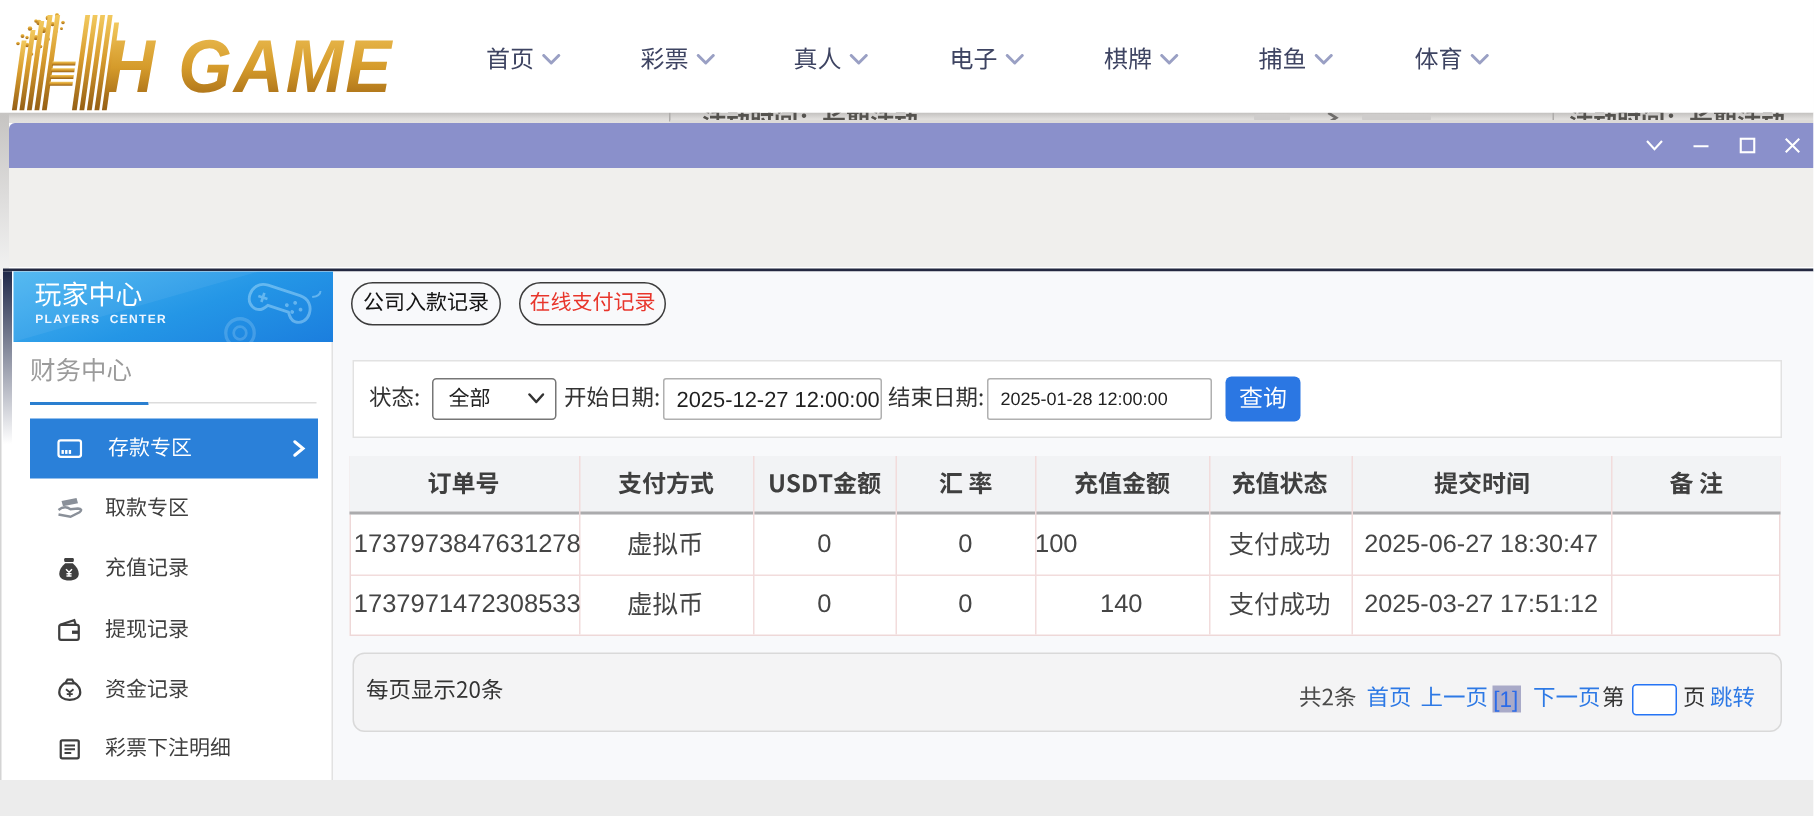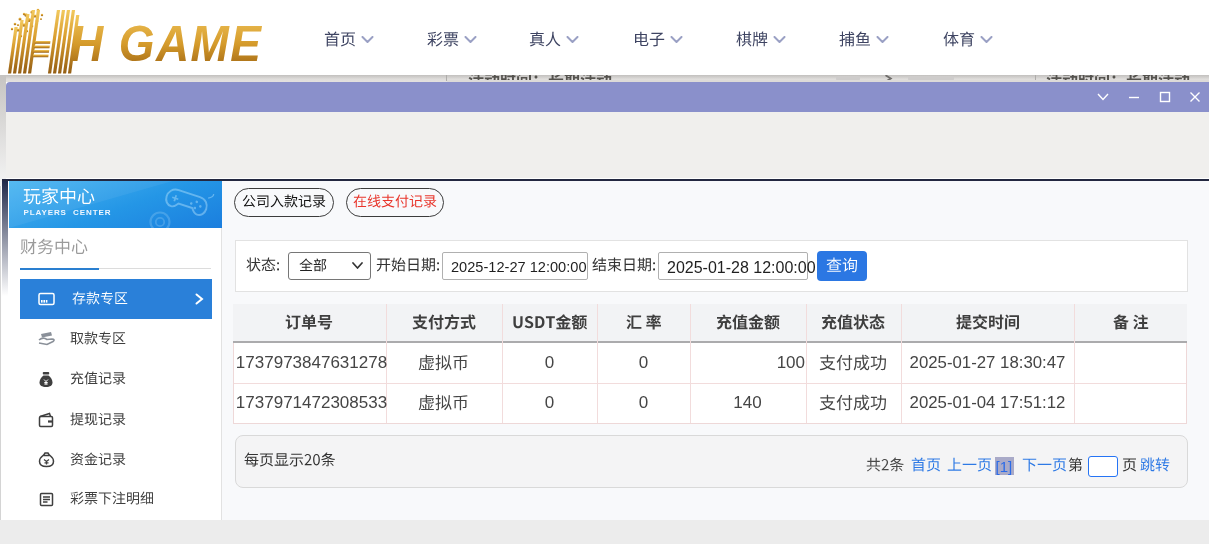--- a/index.html
+++ b/index.html
@@ -289,21 +289,21 @@
     </svg>
   </div>
 <div class="a" style="left:442px;top:251.5px;width:146px;height:28.5px;border:1px solid #b0b0b0;border-radius:2px;background:#fff"></div>
 <div class="a" style="left:451px;top:258.5px;font-size:14.6px;color:#1f1f1f">2025-12-27 12:00:00</div>
 <div style="position:absolute;left:592.0px;top:257.3px;">
     <svg width="64.2" height="17.4" viewBox="0 0 64.2 17.4" style="display:block;overflow:visible">
       <path fill="#333333" d="M0.5 12.4 0.7 13.6C2.2 13.2 4.2 12.8 6.1 12.4L6 11.3C4 11.7 1.9 12.2 0.5 12.4ZM0.8 6.8C1.1 6.7 1.4 6.6 3.3 6.4C2.7 7.3 2 8.1 1.8 8.4C1.3 8.9 0.9 9.3 0.6 9.3C0.7 9.6 0.9 10.2 0.9 10.4C1.3 10.2 1.8 10.1 6 9.4C6 9.1 6 8.7 6 8.4L2.6 8.9C3.8 7.6 5 6 6 4.4L5 3.8C4.7 4.3 4.4 4.8 4 5.4L2.1 5.5C2.9 4.3 3.8 2.7 4.5 1.2L3.3 0.7C2.7 2.4 1.6 4.3 1.3 4.8C1 5.3 0.7 5.6 0.4 5.7C0.6 6 0.8 6.6 0.8 6.8ZM9.6 0.6V2.6H6.1V3.7H9.6V6H6.5V7.1H13.9V6H10.7V3.7H14.1V2.6H10.7V0.6ZM6.9 8.6V14.4H8V13.7H12.4V14.3H13.5V8.6ZM8 12.7V9.7H12.4V12.7Z M17.2 4.9V9.2H21.3C19.9 10.8 17.7 12.2 15.6 13C15.9 13.2 16.2 13.6 16.4 13.9C18.3 13.1 20.4 11.7 21.9 10.1V14.4H23.1V10C24.5 11.7 26.7 13.1 28.7 13.9C28.9 13.6 29.2 13.2 29.5 12.9C27.4 12.2 25.1 10.8 23.7 9.2H27.9V4.9H23.1V3.3H28.9V2.2H23.1V0.6H21.9V2.2H16.1V3.3H21.9V4.9ZM18.3 5.9H21.9V8.2H18.3ZM23.1 5.9H26.7V8.2H23.1Z M33.8 7.9H41.3V12.1H33.8ZM33.8 6.8V2.7H41.3V6.8ZM32.6 1.6V14.2H33.8V13.3H41.3V14.2H42.5V1.6Z M47.7 11.1C47.2 12.1 46.4 13.1 45.6 13.7C45.9 13.9 46.3 14.2 46.5 14.4C47.3 13.6 48.2 12.5 48.7 11.4ZM49.8 11.5C50.4 12.2 51.1 13.2 51.4 13.8L52.3 13.3C52 12.7 51.3 11.7 50.7 11.1ZM57.8 2.4V4.8H54.8V2.4ZM53.7 1.3V6.8C53.7 9 53.6 11.8 52.3 13.8C52.6 13.9 53 14.3 53.2 14.5C54.1 13 54.5 11.1 54.7 9.3H57.8V12.9C57.8 13.2 57.7 13.2 57.5 13.3C57.3 13.3 56.5 13.3 55.7 13.2C55.9 13.5 56.1 14 56.1 14.3C57.2 14.3 57.9 14.3 58.3 14.1C58.8 13.9 58.9 13.6 58.9 13V1.3ZM57.8 5.8V8.3H54.7C54.8 7.8 54.8 7.3 54.8 6.8V5.8ZM50.8 0.8V2.6H48.1V0.8H47.1V2.6H45.8V3.6H47.1V9.7H45.6V10.7H53V9.7H51.9V3.6H53V2.6H51.9V0.8ZM48.1 3.6H50.8V4.9H48.1ZM48.1 5.8H50.8V7.3H48.1ZM48.1 8.2H50.8V9.7H48.1Z M62.1 7.3C62.6 7.3 63.1 6.9 63.1 6.3C63.1 5.7 62.6 5.2 62.1 5.2C61.5 5.2 61.1 5.7 61.1 6.3C61.1 6.9 61.5 7.3 62.1 7.3ZM62.1 13.4C62.6 13.4 63.1 13 63.1 12.4C63.1 11.7 62.6 11.3 62.1 11.3C61.5 11.3 61.1 11.7 61.1 12.4C61.1 13 61.5 13.4 62.1 13.4Z"></path>
     </svg>
   </div>
 <div class="a" style="left:658px;top:251.5px;width:150px;height:28.5px;border:1px solid #b0b0b0;border-radius:2px;background:#fff"></div>
-<div class="a" style="left:667px;top:258.5px;font-size:16px;color:#1f1f1f">2025-01-28 12:00:00</div>
+<div class="a" style="left:667px;top:258.5px;font-size:12px;color:#1f1f1f">2025-01-28 12:00:00</div>
 <div class="a" style="left:817px;top:250.5px;width:49.5px;height:30.5px;background:#2b77e3;border-radius:4px"></div>
 <div style="position:absolute;left:825.7px;top:256.7px;">
     <svg width="32" height="18.6" viewBox="0 0 32 18.6" style="display:block;overflow:visible">
       <path fill="#ffffff" d="M4.7 10.6H11.2V11.9H4.7ZM4.7 8.4H11.2V9.8H4.7ZM3.5 7.6V12.8H12.4V7.6ZM1.2 13.8V14.8H14.9V13.8ZM7.4 0.6V2.7H0.9V3.7H6.1C4.7 5.2 2.5 6.6 0.6 7.3C0.8 7.5 1.2 8 1.4 8.3C3.5 7.4 5.9 5.7 7.4 3.8V7.1H8.5V3.8C10 5.6 12.4 7.3 14.6 8.1C14.8 7.8 15.2 7.4 15.4 7.1C13.4 6.5 11.2 5.2 9.8 3.7H15.1V2.7H8.5V0.6Z M17.8 1.7C18.6 2.4 19.6 3.5 20 4.1L20.9 3.3C20.4 2.7 19.4 1.7 18.7 1ZM16.7 5.6V6.8H18.9V12.3C18.9 13 18.4 13.5 18.2 13.7C18.4 13.9 18.7 14.4 18.8 14.7C19 14.4 19.5 14 22.2 12C22 11.8 21.9 11.3 21.8 11L20.1 12.2V5.6ZM24.1 0.6C23.4 2.7 22.3 4.7 21 6C21.3 6.2 21.8 6.5 22 6.8C22.7 6 23.3 5.2 23.9 4.1H29.9C29.6 10.8 29.4 13.3 28.9 13.9C28.7 14.1 28.5 14.2 28.2 14.2C27.8 14.2 27 14.2 26 14.1C26.2 14.4 26.4 14.9 26.4 15.3C27.2 15.3 28.2 15.3 28.7 15.3C29.2 15.2 29.6 15.1 29.9 14.6C30.6 13.8 30.8 11.3 31 3.7C31.1 3.5 31.1 3 31.1 3H24.5C24.8 2.4 25.1 1.7 25.3 1ZM26.8 9.4V11.1H24V9.4ZM26.8 8.4H24V6.7H26.8ZM22.9 5.7V13.1H24V12.1H27.8V5.7Z"></path>
     </svg>
   </div>
 <div class="a" style="left:233px;top:303.5px;width:954px;height:120px;background:#fff;border:1px solid #eed8d8"></div>
 <div class="a" style="left:233px;top:303.5px;width:954px;height:39.5px;background:#f2f3f5;border-bottom:2px solid #ababad"></div>
 <div class="a" style="left:385.5px;top:304px;width:1px;height:119px;background:#f2dcdc"></div>
 <div class="a" style="left:501.8px;top:304px;width:1px;height:119px;background:#f2dcdc"></div>
@@ -354,42 +354,42 @@
     </svg>
   </div>
 <div class="a" style="left:235px;top:353.0px;width:153px;text-align:center;font-size:17px;color:#454545">1737973847631278</div>
 <div style="position:absolute;left:418.1px;top:353.6px;">
     <svg width="51" height="19.7" viewBox="0 0 51 19.7" style="display:block;overflow:visible">
       <path fill="#454545" d="M4 11.1C4.6 12.1 5.2 13.3 5.4 14.2L6.5 13.7C6.3 12.9 5.6 11.7 5.1 10.7ZM13.6 10.6C13.2 11.6 12.4 12.9 11.9 13.8L12.8 14.1C13.4 13.3 14.2 12.1 14.8 11.1ZM2.2 4.2V8.2C2.2 10.4 2.1 13.5 0.7 15.6C1 15.8 1.6 16.1 1.8 16.3C3.2 14 3.5 10.6 3.5 8.2V5.3H7.7V6.5L4.3 6.8L4.4 7.8L7.7 7.5V7.9C7.7 9.1 8.2 9.4 10 9.4C10.5 9.4 13.5 9.4 14 9.4C15.3 9.4 15.7 9 15.9 7.7C15.5 7.6 15.1 7.4 14.8 7.3C14.7 8.3 14.6 8.4 13.9 8.4C13.2 8.4 10.6 8.4 10.1 8.4C9.1 8.4 8.9 8.3 8.9 7.9V7.4L13.1 7L13 6.1L8.9 6.4V5.3H14.3C14.1 5.8 14 6.3 13.8 6.6L14.9 7C15.3 6.3 15.6 5.3 15.9 4.4L15 4.1L14.8 4.2H8.9V3H14.8V2H8.9V0.7H7.7V4.2ZM10.2 10V14.9H8.3V10H7.1V14.9H3.1V16H15.8V14.9H11.4V10Z M25.7 2.7C26.6 4.3 27.5 6.5 27.9 7.9L29 7.4C28.7 6 27.7 3.9 26.7 2.3ZM19.8 0.7V4.1H17.7V5.3H19.8V9C18.9 9.3 18.1 9.5 17.5 9.7L17.8 11L19.8 10.3V14.8C19.8 15 19.8 15.1 19.6 15.1C19.3 15.1 18.7 15.1 18 15.1C18.1 15.5 18.3 16 18.3 16.3C19.4 16.3 20 16.3 20.5 16C20.9 15.8 21 15.5 21 14.8V9.9L22.8 9.3L22.6 8.2L21 8.7V5.3H22.6V4.1H21V0.7ZM30.7 1.1C30.4 7.9 29.8 12.6 26.1 15.3C26.4 15.5 26.9 16 27.1 16.3C28.8 14.9 29.9 13.2 30.6 11.1C31.3 12.8 32 14.6 32.4 15.8L33.6 15.2C33.2 13.7 32.1 11.3 31.1 9.4C31.6 7.1 31.8 4.4 31.9 1.2ZM23.7 14.7V14.7L23.8 14.7C24.1 14.3 24.6 13.9 28.4 11.1C28.2 10.9 28.1 10.4 27.9 10L25.1 12V1.4H23.9V12.2C23.9 13 23.4 13.5 23.1 13.8C23.3 14 23.6 14.5 23.7 14.7Z M49.1 1.2C45.8 1.7 40 2.1 35.2 2.2C35.4 2.5 35.5 3 35.5 3.3C37.5 3.3 39.7 3.2 41.8 3.1V5.9H36.5V14.3H37.8V7.1H41.8V16.3H43.1V7.1H47.2V12.5C47.2 12.8 47.2 12.9 46.9 12.9C46.6 12.9 45.6 12.9 44.5 12.9C44.7 13.2 44.9 13.8 45 14.1C46.4 14.1 47.3 14.1 47.8 13.9C48.4 13.7 48.5 13.3 48.5 12.6V5.9H43.1V3C45.6 2.9 47.9 2.6 49.6 2.3Z"></path>
     </svg>
   </div>
 <div class="a" style="left:502px;top:353.0px;width:95px;text-align:center;font-size:17px;color:#454545">0</div>
 <div class="a" style="left:597px;top:353.0px;width:93px;text-align:center;font-size:17px;color:#454545">0</div>
-<div class="a" style="left:690px;top:353.0px;width:115px;text-align:right;font-size:17px;color:#454545">100</div>
+<div class="a" style="left:690px;top:353.0px;width:115px;text-align:left;font-size:17px;color:#454545">100</div>
 <div style="position:absolute;left:819.3px;top:353.6px;">
     <svg width="68" height="19.7" viewBox="0 0 68 19.7" style="display:block;overflow:visible">
       <path fill="#454545" d="M7.8 0.7V3.3H1.3V4.5H7.8V7.2H2.1V8.4H3.9L3.5 8.6C4.5 10.4 5.7 11.9 7.3 13.1C5.4 14.1 3 14.7 0.6 15.1C0.9 15.4 1.2 16 1.3 16.3C3.9 15.8 6.4 15.1 8.5 13.9C10.5 15 12.8 15.8 15.6 16.2C15.8 15.9 16.1 15.3 16.4 15C13.9 14.7 11.6 14 9.8 13.1C11.7 11.8 13.3 10 14.3 7.7L13.4 7.1L13.1 7.2H9.1V4.5H15.7V3.3H9.1V0.7ZM4.9 8.4H12.4C11.5 10.1 10.2 11.4 8.6 12.4C7 11.4 5.7 10 4.9 8.4Z M23.9 8.1C24.8 9.4 25.9 11.3 26.4 12.3L27.6 11.7C27.1 10.6 25.9 8.9 25 7.5ZM29.8 0.9V4.5H22.9V5.7H29.8V14.6C29.8 15 29.6 15.1 29.2 15.1C28.8 15.1 27.4 15.1 26 15.1C26.2 15.4 26.4 16 26.5 16.3C28.3 16.4 29.5 16.3 30.2 16.1C30.8 15.9 31.1 15.6 31.1 14.6V5.7H33.2V4.5H31.1V0.9ZM22 0.8C21 3.4 19.4 6 17.6 7.7C17.9 8 18.3 8.7 18.4 9C19 8.4 19.6 7.7 20.2 6.9V16.3H21.4V4.9C22.1 3.7 22.7 2.5 23.3 1.2Z M43.2 0.7C43.2 1.7 43.3 2.6 43.3 3.6H36.2V8.3C36.2 10.6 36 13.5 34.6 15.6C34.9 15.7 35.5 16.2 35.7 16.4C37.2 14.2 37.5 10.8 37.5 8.4V8.2H40.6C40.5 11.2 40.5 12.3 40.2 12.5C40.1 12.7 40 12.7 39.7 12.7C39.4 12.7 38.7 12.7 37.9 12.6C38.1 12.9 38.2 13.4 38.2 13.8C39.1 13.9 39.9 13.9 40.3 13.8C40.8 13.8 41.1 13.7 41.3 13.3C41.7 12.9 41.8 11.4 41.9 7.6C41.9 7.4 41.9 7.1 41.9 7.1H37.5V4.8H43.4C43.6 7.6 44 10.1 44.7 12C43.6 13.3 42.2 14.4 40.7 15.2C41 15.4 41.5 16 41.7 16.2C43 15.5 44.1 14.5 45.2 13.4C46 15.1 47 16.2 48.3 16.2C49.6 16.2 50.1 15.4 50.3 12.4C50 12.3 49.5 12 49.2 11.7C49.1 14 48.9 14.9 48.4 14.9C47.5 14.9 46.8 13.9 46.1 12.3C47.4 10.6 48.4 8.7 49.1 6.5L47.9 6.1C47.3 7.9 46.6 9.4 45.7 10.8C45.2 9.1 44.9 7.1 44.7 4.8H50.2V3.6H44.6C44.6 2.6 44.6 1.7 44.6 0.7ZM45.4 1.5C46.5 2.1 47.8 3 48.5 3.6L49.2 2.7C48.6 2.1 47.2 1.3 46.2 0.7Z M51.6 11.9 52 13.2C53.8 12.7 56.2 12 58.5 11.3L58.4 10.1L55.6 10.8V3.9H58.1V2.7H51.9V3.9H54.4V11.2C53.3 11.5 52.4 11.7 51.6 11.9ZM61.1 1C61.1 2.2 61.1 3.4 61.1 4.6H58.2V5.8H61C60.8 9.9 59.9 13.4 56.2 15.3C56.5 15.6 57 16 57.1 16.3C61 14.2 62 10.3 62.3 5.8H65.7C65.5 11.8 65.2 14.2 64.7 14.7C64.5 14.9 64.3 15 64 15C63.6 15 62.6 14.9 61.6 14.9C61.8 15.2 62 15.7 62 16.1C63 16.2 64 16.2 64.5 16.1C65.1 16.1 65.5 15.9 65.8 15.5C66.5 14.7 66.7 12.2 67 5.2C67 5 67 4.6 67 4.6H62.4C62.4 3.4 62.4 2.2 62.4 1Z"></path>
     </svg>
   </div>
-<div class="a" style="left:901px;top:353.3px;width:173px;text-align:center;font-size:16.8px;color:#454545">2025-01-27 18:30:47</div>
+<div class="a" style="left:901px;top:353.3px;width:173px;text-align:center;font-size:16.8px;color:#454545">2025-06-27 18:30:47</div>
 <div class="a" style="left:235px;top:393.0px;width:153px;text-align:center;font-size:17px;color:#454545">1737971472308533</div>
 <div style="position:absolute;left:418.1px;top:393.6px;">
     <svg width="51" height="19.7" viewBox="0 0 51 19.7" style="display:block;overflow:visible">
       <path fill="#454545" d="M4 11.1C4.6 12.1 5.2 13.3 5.4 14.2L6.5 13.7C6.3 12.9 5.6 11.7 5.1 10.7ZM13.6 10.6C13.2 11.6 12.4 12.9 11.9 13.8L12.8 14.1C13.4 13.3 14.2 12.1 14.8 11.1ZM2.2 4.2V8.2C2.2 10.4 2.1 13.5 0.7 15.6C1 15.8 1.6 16.1 1.8 16.3C3.2 14 3.5 10.6 3.5 8.2V5.3H7.7V6.5L4.3 6.8L4.4 7.8L7.7 7.5V7.9C7.7 9.1 8.2 9.4 10 9.4C10.5 9.4 13.5 9.4 14 9.4C15.3 9.4 15.7 9 15.9 7.7C15.5 7.6 15.1 7.4 14.8 7.3C14.7 8.3 14.6 8.4 13.9 8.4C13.2 8.4 10.6 8.4 10.1 8.4C9.1 8.4 8.9 8.3 8.9 7.9V7.4L13.1 7L13 6.1L8.9 6.4V5.3H14.3C14.1 5.8 14 6.3 13.8 6.6L14.9 7C15.3 6.3 15.6 5.3 15.9 4.4L15 4.1L14.8 4.2H8.9V3H14.8V2H8.9V0.7H7.7V4.2ZM10.2 10V14.9H8.3V10H7.1V14.9H3.1V16H15.8V14.9H11.4V10Z M25.7 2.7C26.6 4.3 27.5 6.5 27.9 7.9L29 7.4C28.7 6 27.7 3.9 26.7 2.3ZM19.8 0.7V4.1H17.7V5.3H19.8V9C18.9 9.3 18.1 9.5 17.5 9.7L17.8 11L19.8 10.3V14.8C19.8 15 19.8 15.1 19.6 15.1C19.3 15.1 18.7 15.1 18 15.1C18.1 15.5 18.3 16 18.3 16.3C19.4 16.3 20 16.3 20.5 16C20.9 15.8 21 15.5 21 14.8V9.9L22.8 9.3L22.6 8.2L21 8.7V5.3H22.6V4.1H21V0.7ZM30.7 1.1C30.4 7.9 29.8 12.6 26.1 15.3C26.4 15.5 26.9 16 27.1 16.3C28.8 14.9 29.9 13.2 30.6 11.1C31.3 12.8 32 14.6 32.4 15.8L33.6 15.2C33.2 13.7 32.1 11.3 31.1 9.4C31.6 7.1 31.8 4.4 31.9 1.2ZM23.7 14.7V14.7L23.8 14.7C24.1 14.3 24.6 13.9 28.4 11.1C28.2 10.9 28.1 10.4 27.9 10L25.1 12V1.4H23.9V12.2C23.9 13 23.4 13.5 23.1 13.8C23.3 14 23.6 14.5 23.7 14.7Z M49.1 1.2C45.8 1.7 40 2.1 35.2 2.2C35.4 2.5 35.5 3 35.5 3.3C37.5 3.3 39.7 3.2 41.8 3.1V5.9H36.5V14.3H37.8V7.1H41.8V16.3H43.1V7.1H47.2V12.5C47.2 12.8 47.2 12.9 46.9 12.9C46.6 12.9 45.6 12.9 44.5 12.9C44.7 13.2 44.9 13.8 45 14.1C46.4 14.1 47.3 14.1 47.8 13.9C48.4 13.7 48.5 13.3 48.5 12.6V5.9H43.1V3C45.6 2.9 47.9 2.6 49.6 2.3Z"></path>
     </svg>
   </div>
 <div class="a" style="left:502px;top:393.0px;width:95px;text-align:center;font-size:17px;color:#454545">0</div>
 <div class="a" style="left:597px;top:393.0px;width:93px;text-align:center;font-size:17px;color:#454545">0</div>
 <div class="a" style="left:690px;top:393.0px;width:115px;text-align:center;font-size:17px;color:#454545">140</div>
 <div style="position:absolute;left:819.3px;top:393.6px;">
     <svg width="68" height="19.7" viewBox="0 0 68 19.7" style="display:block;overflow:visible">
       <path fill="#454545" d="M7.8 0.7V3.3H1.3V4.5H7.8V7.2H2.1V8.4H3.9L3.5 8.6C4.5 10.4 5.7 11.9 7.3 13.1C5.4 14.1 3 14.7 0.6 15.1C0.9 15.4 1.2 16 1.3 16.3C3.9 15.8 6.4 15.1 8.5 13.9C10.5 15 12.8 15.8 15.6 16.2C15.8 15.9 16.1 15.3 16.4 15C13.9 14.7 11.6 14 9.8 13.1C11.7 11.8 13.3 10 14.3 7.7L13.4 7.1L13.1 7.2H9.1V4.5H15.7V3.3H9.1V0.7ZM4.9 8.4H12.4C11.5 10.1 10.2 11.4 8.6 12.4C7 11.4 5.7 10 4.9 8.4Z M23.9 8.1C24.8 9.4 25.9 11.3 26.4 12.3L27.6 11.7C27.1 10.6 25.9 8.9 25 7.5ZM29.8 0.9V4.5H22.9V5.7H29.8V14.6C29.8 15 29.6 15.1 29.2 15.1C28.8 15.1 27.4 15.1 26 15.1C26.2 15.4 26.4 16 26.5 16.3C28.3 16.4 29.5 16.3 30.2 16.1C30.8 15.9 31.1 15.6 31.1 14.6V5.7H33.2V4.5H31.1V0.9ZM22 0.8C21 3.4 19.4 6 17.6 7.7C17.9 8 18.3 8.7 18.4 9C19 8.4 19.6 7.7 20.2 6.9V16.3H21.4V4.9C22.1 3.7 22.7 2.5 23.3 1.2Z M43.2 0.7C43.2 1.7 43.3 2.6 43.3 3.6H36.2V8.3C36.2 10.6 36 13.5 34.6 15.6C34.9 15.7 35.5 16.2 35.7 16.4C37.2 14.2 37.5 10.8 37.5 8.4V8.2H40.6C40.5 11.2 40.5 12.3 40.2 12.5C40.1 12.7 40 12.7 39.7 12.7C39.4 12.7 38.7 12.7 37.9 12.6C38.1 12.9 38.2 13.4 38.2 13.8C39.1 13.9 39.9 13.9 40.3 13.8C40.8 13.8 41.1 13.7 41.3 13.3C41.7 12.9 41.8 11.4 41.9 7.6C41.9 7.4 41.9 7.1 41.9 7.1H37.5V4.8H43.4C43.6 7.6 44 10.1 44.7 12C43.6 13.3 42.2 14.4 40.7 15.2C41 15.4 41.5 16 41.7 16.2C43 15.5 44.1 14.5 45.2 13.4C46 15.1 47 16.2 48.3 16.2C49.6 16.2 50.1 15.4 50.3 12.4C50 12.3 49.5 12 49.2 11.7C49.1 14 48.9 14.9 48.4 14.9C47.5 14.9 46.8 13.9 46.1 12.3C47.4 10.6 48.4 8.7 49.1 6.5L47.9 6.1C47.3 7.9 46.6 9.4 45.7 10.8C45.2 9.1 44.9 7.1 44.7 4.8H50.2V3.6H44.6C44.6 2.6 44.6 1.7 44.6 0.7ZM45.4 1.5C46.5 2.1 47.8 3 48.5 3.6L49.2 2.7C48.6 2.1 47.2 1.3 46.2 0.7Z M51.6 11.9 52 13.2C53.8 12.7 56.2 12 58.5 11.3L58.4 10.1L55.6 10.8V3.9H58.1V2.7H51.9V3.9H54.4V11.2C53.3 11.5 52.4 11.7 51.6 11.9ZM61.1 1C61.1 2.2 61.1 3.4 61.1 4.6H58.2V5.8H61C60.8 9.9 59.9 13.4 56.2 15.3C56.5 15.6 57 16 57.1 16.3C61 14.2 62 10.3 62.3 5.8H65.7C65.5 11.8 65.2 14.2 64.7 14.7C64.5 14.9 64.3 15 64 15C63.6 15 62.6 14.9 61.6 14.9C61.8 15.2 62 15.7 62 16.1C63 16.2 64 16.2 64.5 16.1C65.1 16.1 65.5 15.9 65.8 15.5C66.5 14.7 66.7 12.2 67 5.2C67 5 67 4.6 67 4.6H62.4C62.4 3.4 62.4 2.2 62.4 1Z"></path>
     </svg>
   </div>
-<div class="a" style="left:901px;top:393.3px;width:173px;text-align:center;font-size:16.8px;color:#454545">2025-01-04 17:51:12</div>
+<div class="a" style="left:901px;top:393.3px;width:173px;text-align:center;font-size:16.8px;color:#454545">2025-03-27 17:51:12</div>
 <div class="a" style="left:234.7px;top:434.7px;width:953px;height:53.8px;background:#f4f4f5;border:1px solid #d9d9d9;border-radius:8px"></div>
 <div style="position:absolute;left:244.0px;top:451.8px;">
     <svg width="91.7" height="17.4" viewBox="0 0 91.7 17.4" style="display:block;overflow:visible">
       <path fill="#333333" d="M5.9 6.3C6.8 6.8 7.9 7.5 8.5 8H4L4.3 5.7H11.2L11.2 8H8.6L9.2 7.4C8.7 6.8 7.5 6.1 6.5 5.7ZM0.6 8V9H2.8C2.6 10.3 2.4 11.5 2.2 12.4H2.8L10.8 12.4C10.7 12.9 10.6 13.2 10.5 13.3C10.4 13.5 10.2 13.5 10 13.5C9.7 13.5 9 13.5 8.2 13.5C8.4 13.7 8.5 14.1 8.5 14.4C9.2 14.4 10 14.4 10.4 14.4C10.9 14.3 11.2 14.2 11.5 13.8C11.7 13.6 11.8 13.2 11.9 12.4H13.9V11.4H12C12.1 10.8 12.2 10 12.2 9H14.4V8H12.3L12.4 5.2C12.4 5.1 12.4 4.7 12.4 4.7H3.3C3.2 5.7 3.1 6.8 2.9 8ZM10.9 11.4H8.5L9 10.9C8.4 10.3 7.2 9.5 6.1 9H11.1C11.1 10 11 10.8 10.9 11.4ZM5.5 9.6C6.4 10.1 7.5 10.8 8.2 11.4H3.5L3.9 9H6.1ZM4.1 0.5C3.3 2.4 2 4.3 0.6 5.5C0.9 5.7 1.4 6 1.6 6.2C2.4 5.4 3.2 4.3 4 3.1H13.9V2.1H4.6C4.8 1.7 5 1.3 5.2 0.8Z M22 6.3V9C22 10.6 21.3 12.4 15.8 13.5C16 13.7 16.3 14.2 16.4 14.4C22.3 13.1 23.1 11.1 23.1 9V6.3ZM23.2 11.5C24.9 12.4 27.2 13.6 28.3 14.4L29 13.5C27.8 12.7 25.5 11.5 23.8 10.8ZM17.6 4.3V11.3H18.7V5.3H26.4V11.2H27.6V4.3H22.2C22.5 3.8 22.8 3.1 23 2.5H29V1.4H16.1V2.5H21.7C21.6 3.1 21.3 3.7 21 4.3Z M33.7 4.7H41.4V6.2H33.7ZM33.7 2.2H41.4V3.8H33.7ZM32.6 1.3V7.1H42.5V1.3ZM42.3 8.2C41.8 9.2 40.9 10.5 40.2 11.3L41.1 11.7C41.8 10.9 42.6 9.8 43.3 8.7ZM31.9 8.7C32.5 9.7 33.2 11 33.5 11.8L34.5 11.4C34.1 10.6 33.4 9.3 32.7 8.4ZM38.6 7.7V12.6H36.3V7.7H35.3V12.6H30.6V13.7H44.4V12.6H39.6V7.7Z M48.5 7.9C47.9 9.6 46.8 11.3 45.5 12.4C45.8 12.5 46.3 12.8 46.6 13C47.7 11.9 48.9 10.1 49.7 8.2ZM55.3 8.4C56.3 9.8 57.5 11.8 57.9 13L59 12.5C58.6 11.3 57.4 9.4 56.3 8ZM47.2 1.7V2.8H57.8V1.7ZM45.9 5.4V6.5H51.9V12.9C51.9 13.2 51.8 13.2 51.6 13.2C51.3 13.2 50.3 13.2 49.3 13.2C49.4 13.5 49.6 14 49.7 14.4C51 14.4 51.9 14.4 52.4 14.2C53 14 53.1 13.7 53.1 12.9V6.5H59.1V5.4Z M60.7 13.2H67.6V12H64.5C64 12 63.3 12.1 62.7 12.1C65.3 9.7 67 7.4 67 5.2C67 3.3 65.8 2 63.8 2C62.4 2 61.5 2.6 60.6 3.6L61.4 4.4C62 3.7 62.8 3.1 63.7 3.1C65 3.1 65.7 4 65.7 5.3C65.7 7.2 64.1 9.4 60.7 12.4Z M72.5 13.4C74.6 13.4 75.9 11.5 75.9 7.7C75.9 3.9 74.6 2 72.5 2C70.4 2 69.1 3.9 69.1 7.7C69.1 11.5 70.4 13.4 72.5 13.4ZM72.5 12.3C71.2 12.3 70.4 10.9 70.4 7.7C70.4 4.5 71.2 3.1 72.5 3.1C73.7 3.1 74.6 4.5 74.6 7.7C74.6 10.9 73.7 12.3 72.5 12.3Z M81.2 10.5C80.4 11.4 79.1 12.5 78.1 13C78.3 13.2 78.7 13.6 78.8 13.8C79.9 13.2 81.3 11.9 82.1 10.9ZM86.1 11C87.1 11.9 88.4 13.1 88.9 13.9L89.8 13.3C89.2 12.4 87.9 11.3 86.9 10.4ZM86.7 3C86 3.7 85.2 4.4 84.2 5C83.2 4.4 82.4 3.8 81.8 3L81.9 3ZM82.3 0.6C81.5 1.9 80 3.5 77.8 4.6C78 4.7 78.4 5.1 78.6 5.4C79.5 4.9 80.3 4.3 81.1 3.7C81.6 4.4 82.3 5 83.1 5.5C81.3 6.4 79.2 6.9 77.2 7.2C77.4 7.5 77.6 7.9 77.7 8.2C79.9 7.9 82.2 7.2 84.2 6.2C86 7.1 88.1 7.8 90.4 8.1C90.6 7.8 90.9 7.3 91.1 7.1C89 6.8 86.9 6.3 85.3 5.5C86.6 4.7 87.7 3.7 88.4 2.4L87.6 1.9L87.4 2H82.7C83 1.6 83.3 1.2 83.6 0.8ZM83.6 7.3V8.9H78.9V9.9H83.6V13.2C83.6 13.3 83.5 13.4 83.3 13.4C83.2 13.4 82.6 13.4 82 13.3C82.2 13.6 82.3 14.1 82.4 14.3C83.2 14.3 83.8 14.3 84.2 14.2C84.6 14 84.7 13.7 84.7 13.2V9.9H89.4V8.9H84.7V7.3Z"></path>
     </svg>
   </div>
 <div style="position:absolute;left:866.3px;top:457.3px;">
     <svg width="38.3" height="17.4" viewBox="0 0 38.3 17.4" style="display:block;overflow:visible">
       <path fill="#4a4a4a" d="M8.8 10.9C10.2 12 12.1 13.5 13 14.4L14 13.7C13 12.8 11.2 11.4 9.8 10.4ZM4.9 10.4C4.1 11.5 2.4 12.8 0.9 13.6C1.2 13.8 1.6 14.2 1.8 14.4C3.3 13.5 5 12.1 6.1 10.8ZM1.3 3.8V4.9H4.2V8.4H0.7V9.5H14.3V8.4H10.8V4.9H13.8V3.8H10.8V0.7H9.6V3.8H5.4V0.7H4.2V3.8ZM5.4 8.4V4.9H9.6V8.4Z M15.7 13.2H22.6V12H19.5C19 12 18.3 12.1 17.7 12.1C20.3 9.7 22.1 7.4 22.1 5.2C22.1 3.3 20.8 2 18.8 2C17.4 2 16.5 2.6 15.6 3.6L16.4 4.4C17 3.7 17.8 3.1 18.7 3.1C20 3.1 20.7 4 20.7 5.3C20.7 7.2 19.1 9.4 15.7 12.4Z M27.8 10.5C27.1 11.4 25.8 12.5 24.8 13C25 13.2 25.3 13.6 25.5 13.8C26.5 13.2 27.9 11.9 28.7 10.9ZM32.8 11C33.8 11.9 35 13.1 35.6 13.9L36.5 13.3C35.9 12.4 34.6 11.3 33.6 10.4ZM33.3 3C32.7 3.7 31.8 4.4 30.9 5C29.9 4.4 29.1 3.8 28.5 3L28.5 3ZM29 0.6C28.2 1.9 26.7 3.5 24.4 4.6C24.7 4.7 25.1 5.1 25.2 5.4C26.2 4.9 27 4.3 27.7 3.7C28.3 4.4 29 5 29.8 5.5C28 6.4 25.9 6.9 23.8 7.2C24.1 7.5 24.3 7.9 24.4 8.2C26.6 7.9 28.9 7.2 30.9 6.2C32.6 7.1 34.8 7.8 37.1 8.1C37.3 7.8 37.5 7.3 37.8 7.1C35.6 6.8 33.6 6.3 31.9 5.5C33.2 4.7 34.3 3.7 35.1 2.4L34.3 1.9L34.1 2H29.4C29.7 1.6 30 1.2 30.2 0.8ZM30.2 7.3V8.9H25.5V9.9H30.2V13.2C30.2 13.3 30.2 13.4 30 13.4C29.8 13.4 29.2 13.4 28.7 13.3C28.8 13.6 29 14.1 29 14.3C29.9 14.3 30.5 14.3 30.9 14.2C31.3 14 31.4 13.7 31.4 13.2V9.9H36.1V8.9H31.4V7.3Z"></path>
     </svg>

